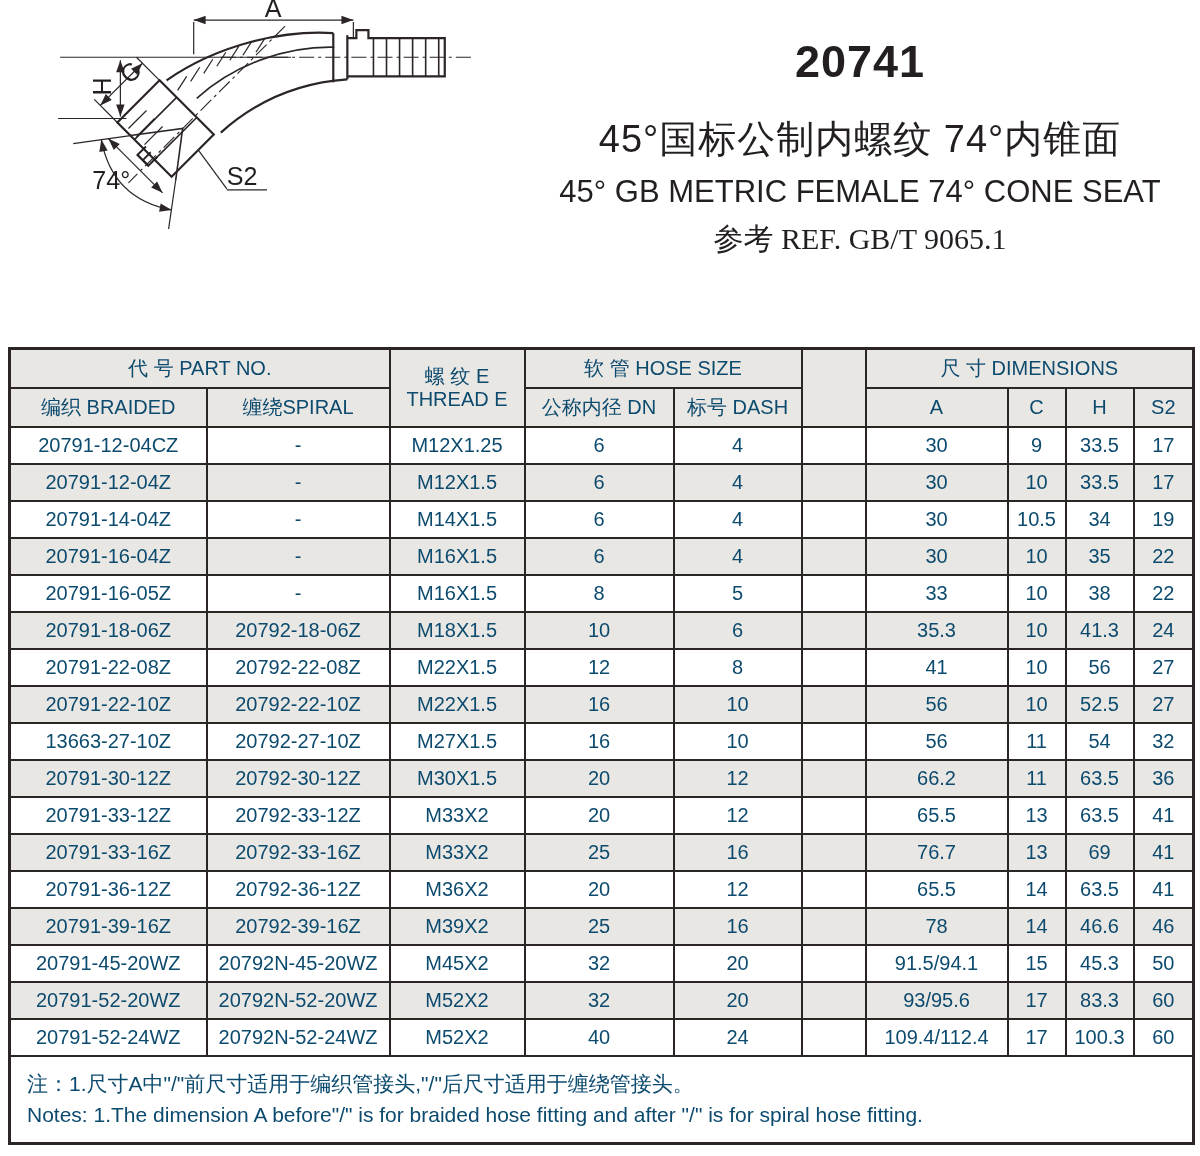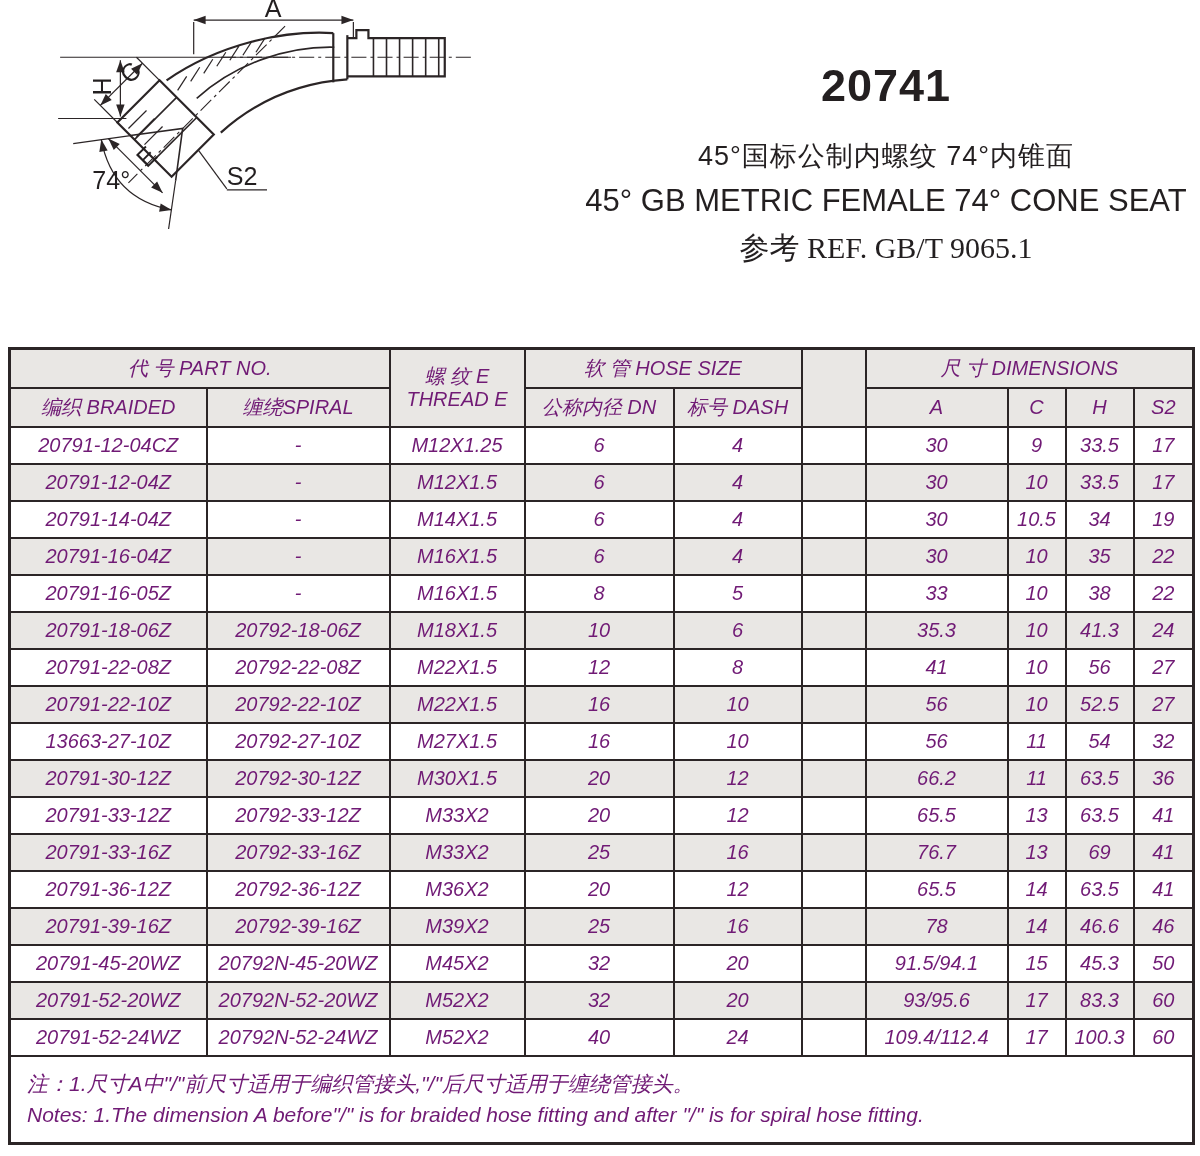--- a/index.html
+++ b/index.html
@@ -11,32 +11,31 @@
   .drawing{position:absolute;left:50px;top:0px;width:432px;height:236px;}
   .drawing svg{display:block;}
   .ol{stroke:#2b2526;stroke-width:2.2;fill:none;}
   .md{stroke:#2b2526;stroke-width:1.6;fill:none;}
   .thin{stroke:#2b2526;stroke-width:1.2;fill:none;}
   .dim{stroke:#2b2526;stroke-width:1.2;fill:none;}
   .cline{stroke:#2b2526;stroke-width:1.1;fill:none;stroke-dasharray:15 4 3 4;}
   .drawing text{fill:#231f20;stroke:none;font-size:25px;font-family:"Liberation Sans","DejaVu Sans",sans-serif;}
   #arw path{fill:#2b2526;stroke:none;}
   
-  .title-block{position:absolute;left:581px;top:36px;width:610px;text-align:center;margin-top:24px;}
+  .title-block{position:absolute;left:555px;top:36px;width:610px;text-align:center;}
   .model{font-size:45px;font-weight:bold;letter-spacing:1px;}
-  .title-cn{font-size:27px;margin-top:26px;letter-spacing:1px;}
+  .title-cn{font-size:38px;margin-top:26px;letter-spacing:1px;}
   .title-en{font-size:31px;margin-top:9px;}
   .title-ref{font-size:30px;margin-top:9px;font-family:Liberation Serif, serif;}
   
   table.spec{
     position:absolute;left:8px;top:347px;width:1184px;
     border-collapse:collapse;table-layout:fixed;
-    font-size:20px;color:#701a75;
+    font-size:20px;color:#0c4a6e;
     border:3px solid #2b2526;
-    font-style:italic;
   }
   table.spec th,table.spec td{
     border:2px solid #2b2526;text-align:center;vertical-align:middle;
     padding:0;font-weight:normal;overflow:hidden;white-space:nowrap;
   }
   table.spec thead tr{height:39px;}
   table.spec thead th{background:#e9e7e4;}
   table.spec tbody tr{height:37px;}
   table.spec tbody tr:nth-child(even) td{background:#e9e7e4;}
   table.spec tfoot tr{height:88px;}

